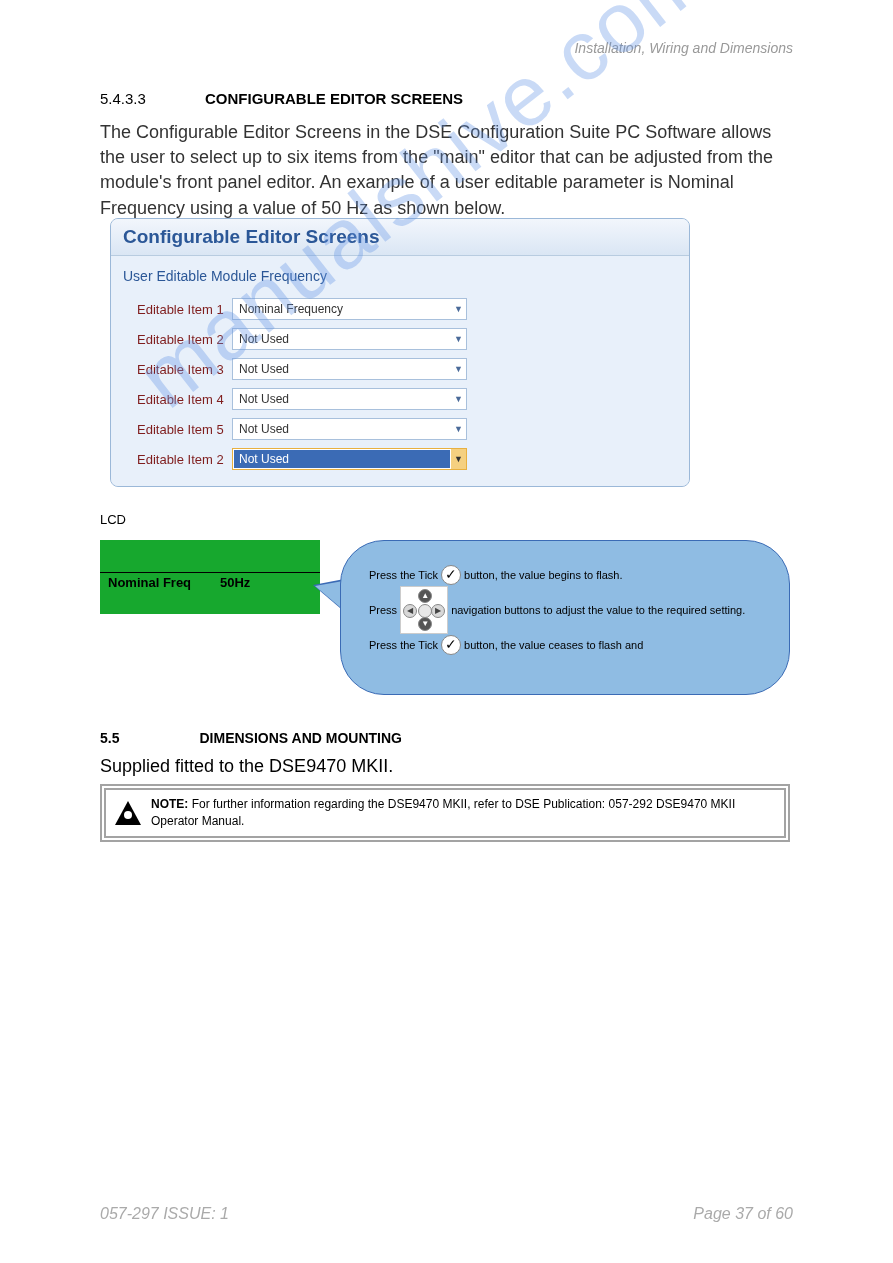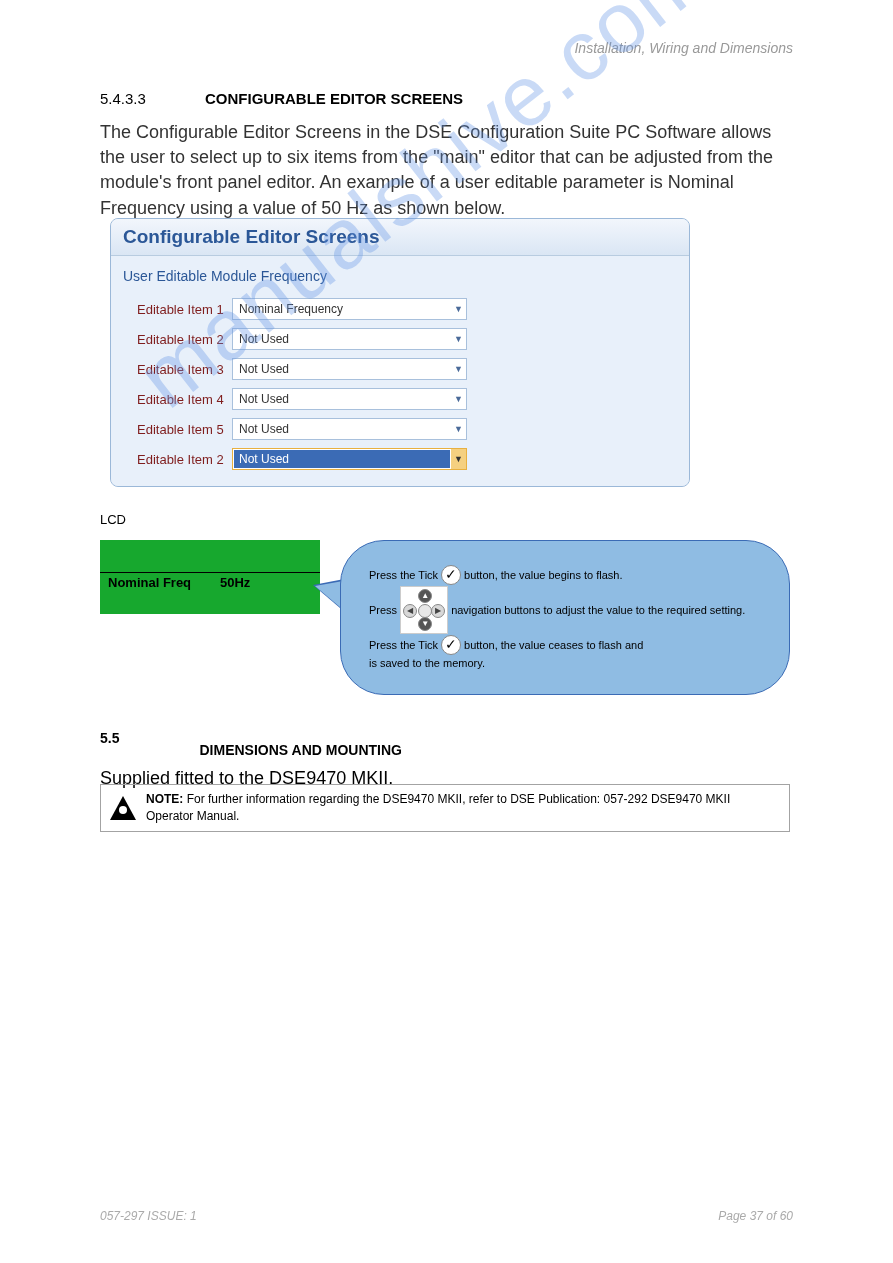--- a/index.html
+++ b/index.html
@@ -240,31 +240,30 @@
       width: 680px;
     }
     .dim-num {
       font-weight: bold;
       font-size: 14px;
     }
     .dim-title {
       font-weight: bold;
       font-size: 14px;
       margin-left: 80px;
-      margin-top: 12px;
     }
     .dim-header {
       display: flex;
     }
     .warning-box {
       position: absolute;
       top: 784px;
       left: 100px;
       width: 690px;
-      border: 1px solid #a3a3a3;
+      border: 6px solid #a3a3a3;
       border-style: double;
       padding: 5px;
     }
     .warning-inner-flat {
       padding: 1px 4px;
       display: flex;
       align-items: center;
     }
     .warning-icon {
       width: 26px;
@@ -306,21 +305,21 @@
       z-index: 99;
       letter-spacing: 2px;
     }
     .page-footer {
       position: absolute;
       bottom: 40px;
       left: 100px;
       right: 100px;
       display: flex;
       justify-content: space-between;
-      font-size: 12px;
+      font-size: 16px;
       font-style: italic;
       color: #aaa;
     }
   </style>
 </head>
 <body>
 
 <div class="watermark">manualshive.com</div>
 
 <div class="page-header">Installation, Wiring and Dimensions</div>
@@ -405,23 +404,20 @@
         <span class="dpad-btn dpad-right">▶</span>
         <span class="dpad-btn dpad-center"></span>
       </span>
       <span>navigation buttons to adjust the value to the required setting.</span>
     </div>
     <div class="callout-line">
       <span>Press the Tick </span>
       <span class="icon-box icon-check"></span>
       <span> button, the value ceases to flash and</span>
     </div>
-    <div class="callout-line">
-      <span>is saved to the memory.</span>
-    </div>
   </div>
 </div>
 
 <div class="dim-section">
   <div class="dim-header">
     <div class="dim-num">5.5</div>
     <div class="dim-title">DIMENSIONS AND MOUNTING</div>
   </div>
   <div style="margin-top:10px;font-size:18px;">Supplied fitted to the DSE9470 MKII.</div>
 </div>

